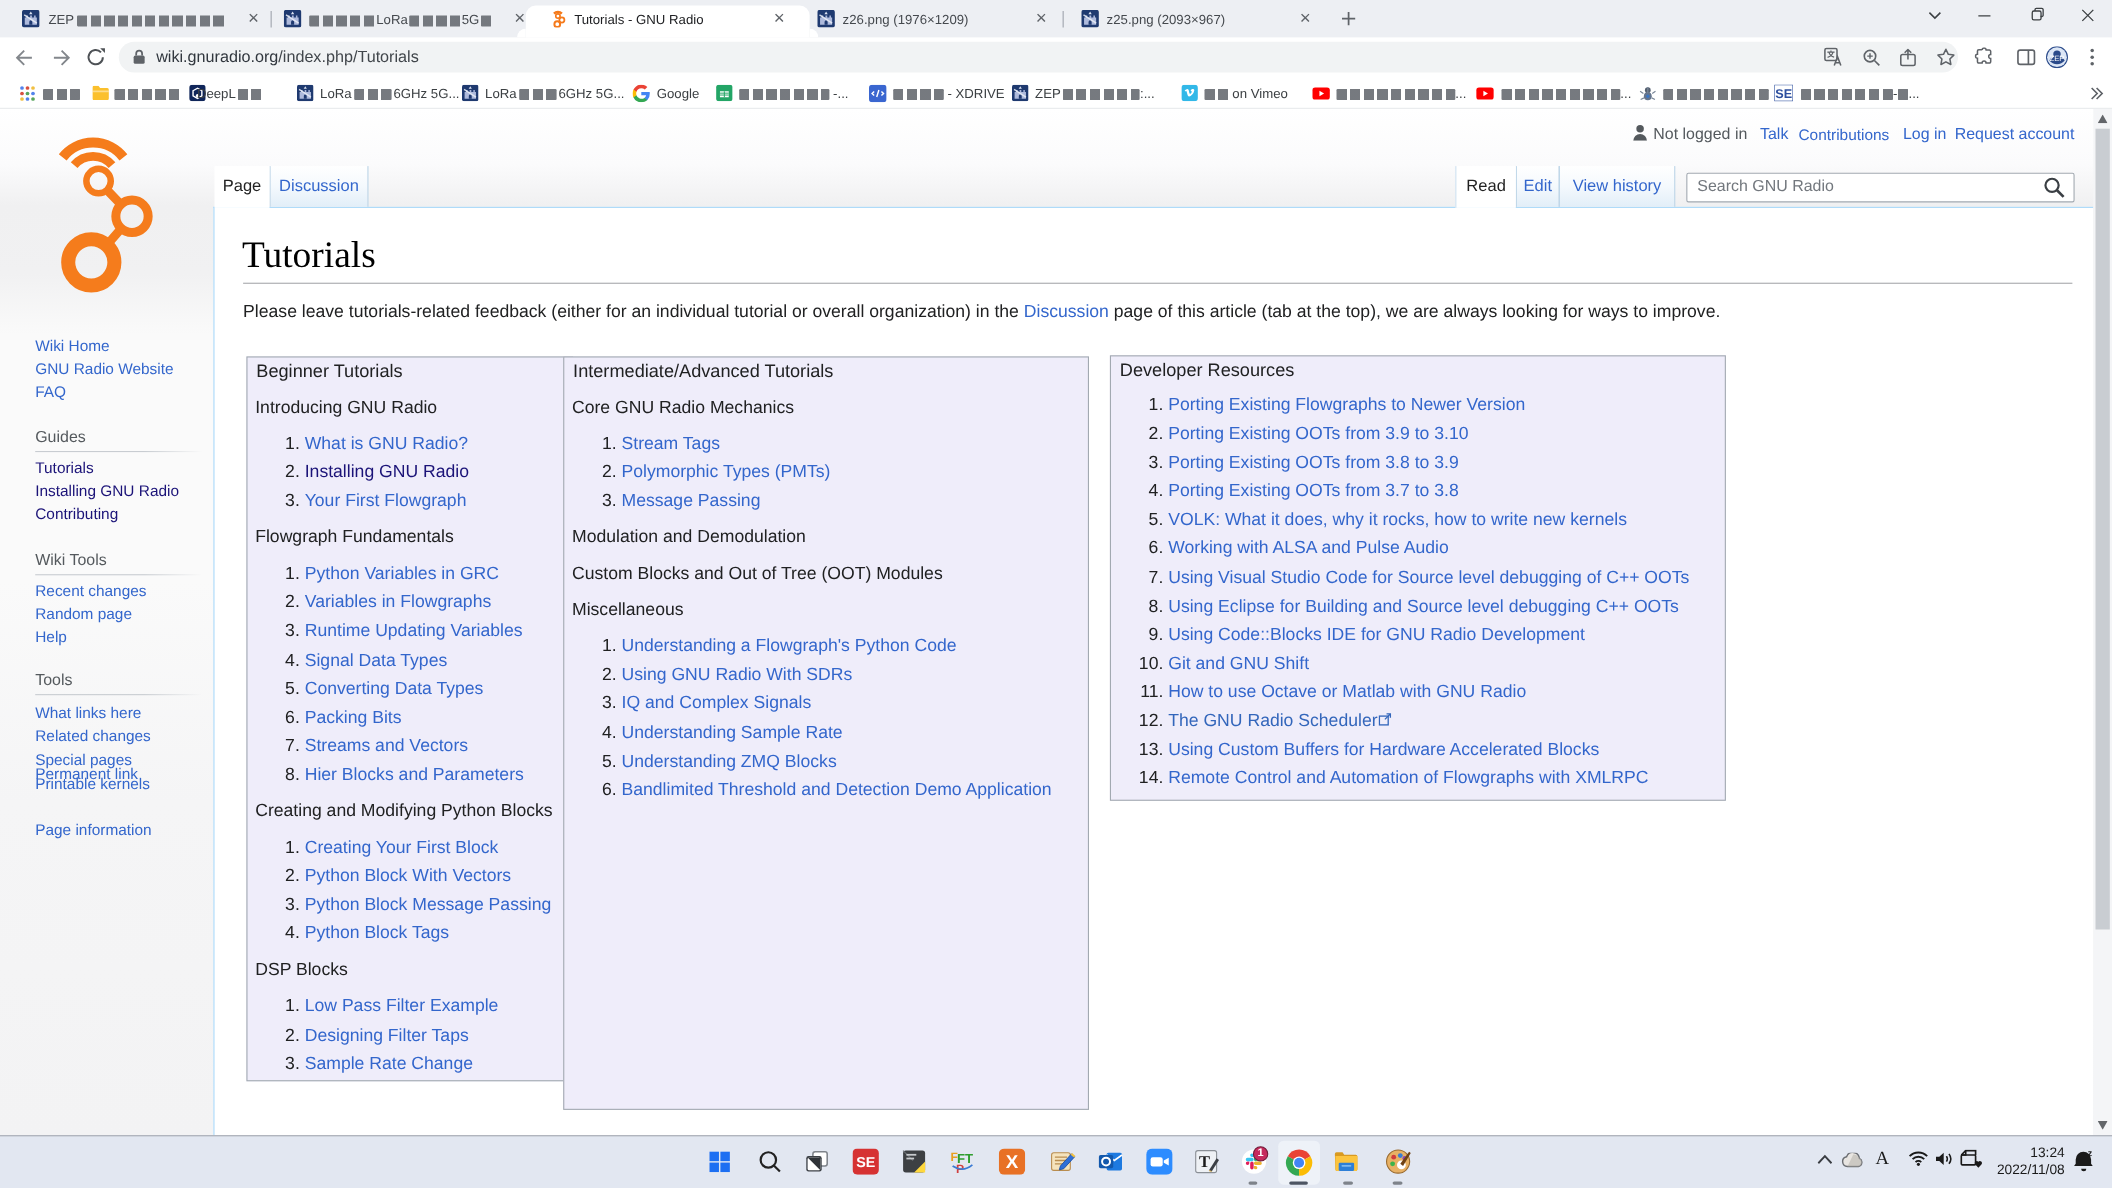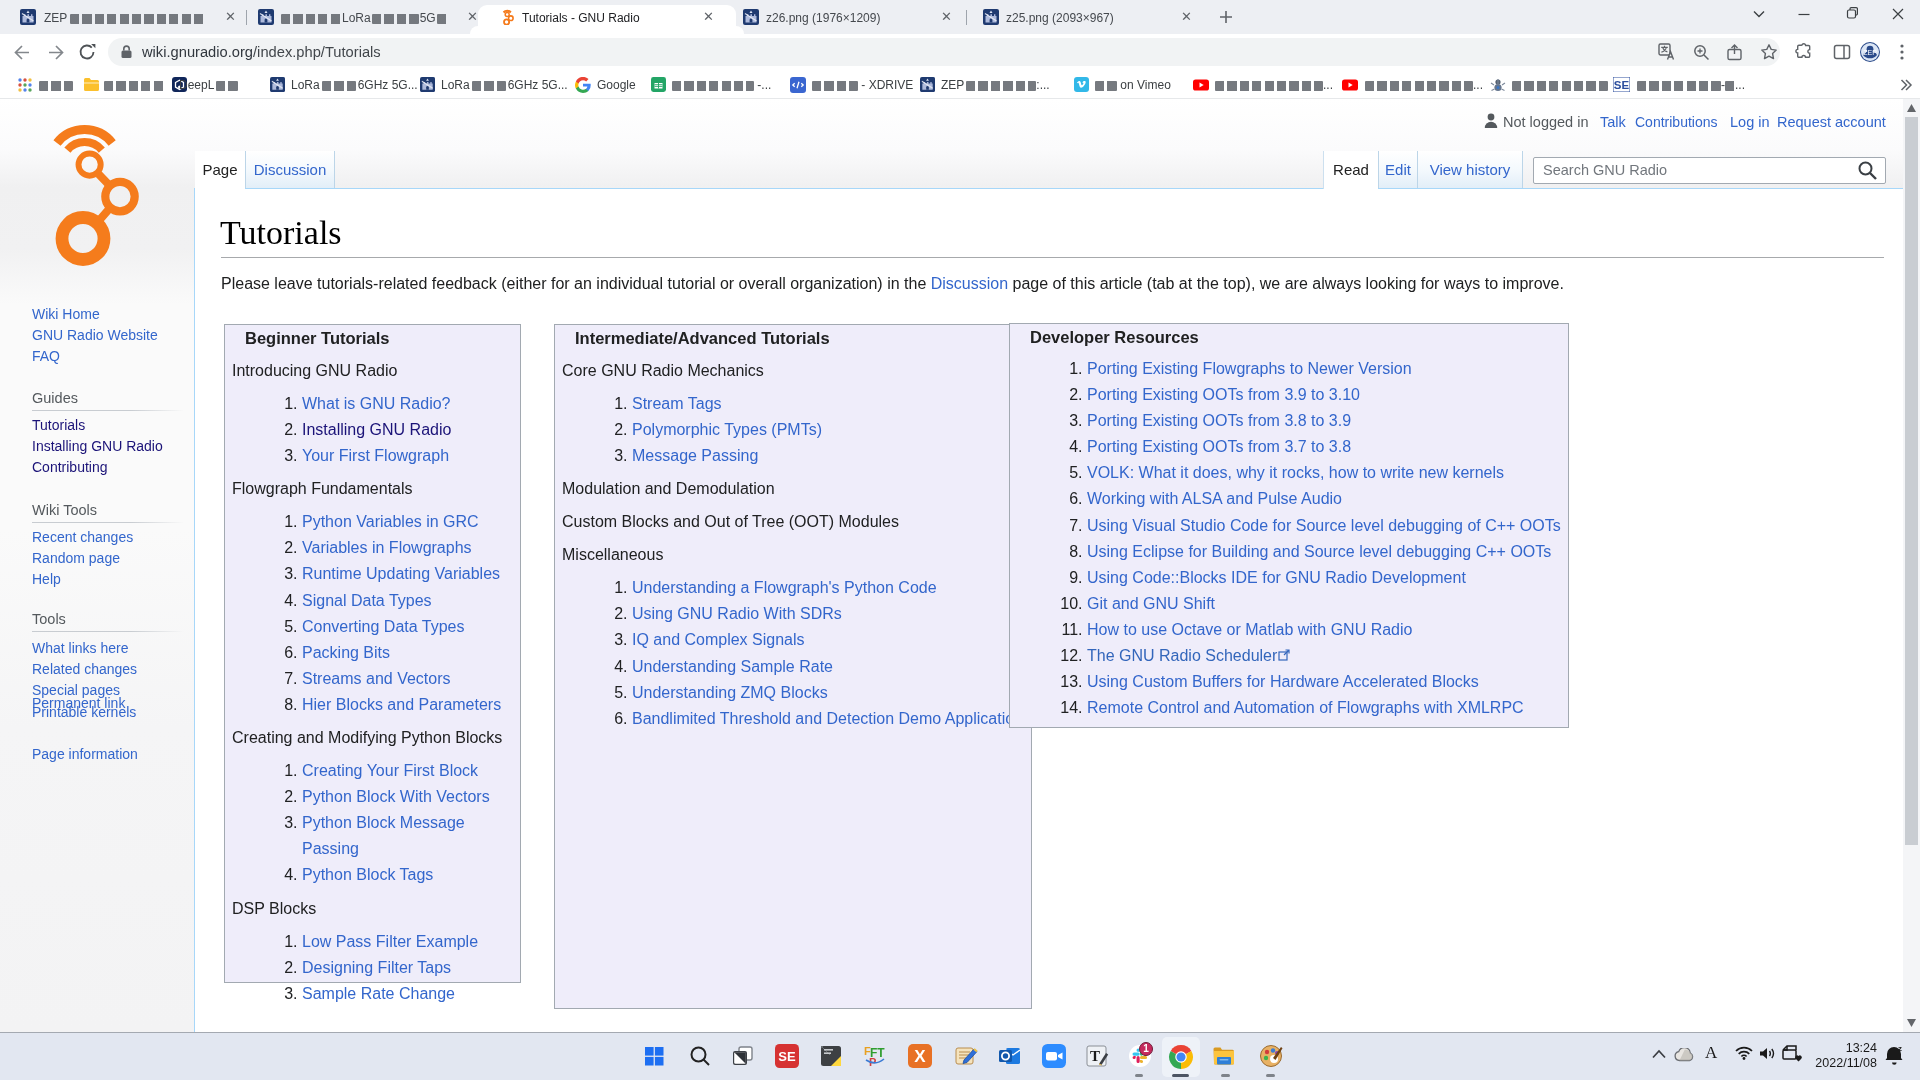--- a/index.html
+++ b/index.html
@@ -27,23 +27,23 @@
 .vtab a{display:block;text-align:center;color:#36c;text-decoration:none;line-height:37px}
 .wtab{position:absolute;top:52px;height:38px;background:#fff;font-size:15px;color:#222;text-align:center;line-height:37px}
 
 .sb{position:absolute;font-size:14px;color:#36c;white-space:nowrap}
 .sbh{position:absolute;font-size:14.5px;color:#54595d;white-space:nowrap}
 .sbdiv{position:absolute;height:1px;background:linear-gradient(90deg,#c8ccd1 0%,#c8ccd1 65%,rgba(255,255,255,0) 100%)}
 a{text-decoration:none}
 .blue{color:#36c}.visited{color:#1b1378}
 
 .box{position:absolute;background:#efedfa;border:1px solid #a2a9b1;font-size:16px;color:#202122}
-.box .ttl{font-weight:bold;padding-left:20px;height:26px;line-height:27px;font-size:16.5px}
+.box .ttl{font-weight:normal;padding-left:8px;height:26px;line-height:27px;font-size:16.5px}
 .box p{margin-top:7px;padding-left:7px;height:26px;line-height:26px}
-.box ol{margin:7px 0 0 0;padding-left:77px;line-height:26.1px}
+.box ol{margin:7px 0 0 0;padding-left:52px;line-height:26.1px}
 .box ol li{color:#202122}
 
 #taskbar{}
 #taskbg{position:absolute;left:0;top:1032px;width:1920px;height:48px;background:#e2e7f1;border-top:1px solid #a4a9b1}
 .tico{position:absolute;top:1044px;width:24px;height:24px}
 </style></head>
 <body>
 <svg width="0" height="0" style="position:absolute">
 <defs>
 <g id="zep">
@@ -369,21 +369,21 @@
         <li><a class="blue">Python Block Message Passing</a></li>
         <li><a class="blue">Python Block Tags</a></li>
       </ol>
     <p>DSP Blocks</p>
     <ol>
         <li><a class="blue">Low Pass Filter Example</a></li>
         <li><a class="blue">Designing Filter Taps</a></li>
         <li><a class="blue">Sample Rate Change</a></li>
       </ol>
   </div>
-  <div class="box" style="left:554px;top:225px;width:478px;height:685px">
+  <div class="box" style="left:512px;top:225px;width:478px;height:685px">
     <div class="ttl">Intermediate/Advanced Tutorials</div>
     <p>Core GNU Radio Mechanics</p>
     <ol>
         <li><a class="blue">Stream Tags</a></li>
         <li><a class="blue">Polymorphic Types (PMTs)</a></li>
         <li><a class="blue">Message Passing</a></li>
       </ol>
     <p>Modulation and Demodulation</p>
     <p>Custom Blocks and Out of Tree (OOT) Modules</p>
     <p>Miscellaneous</p>

